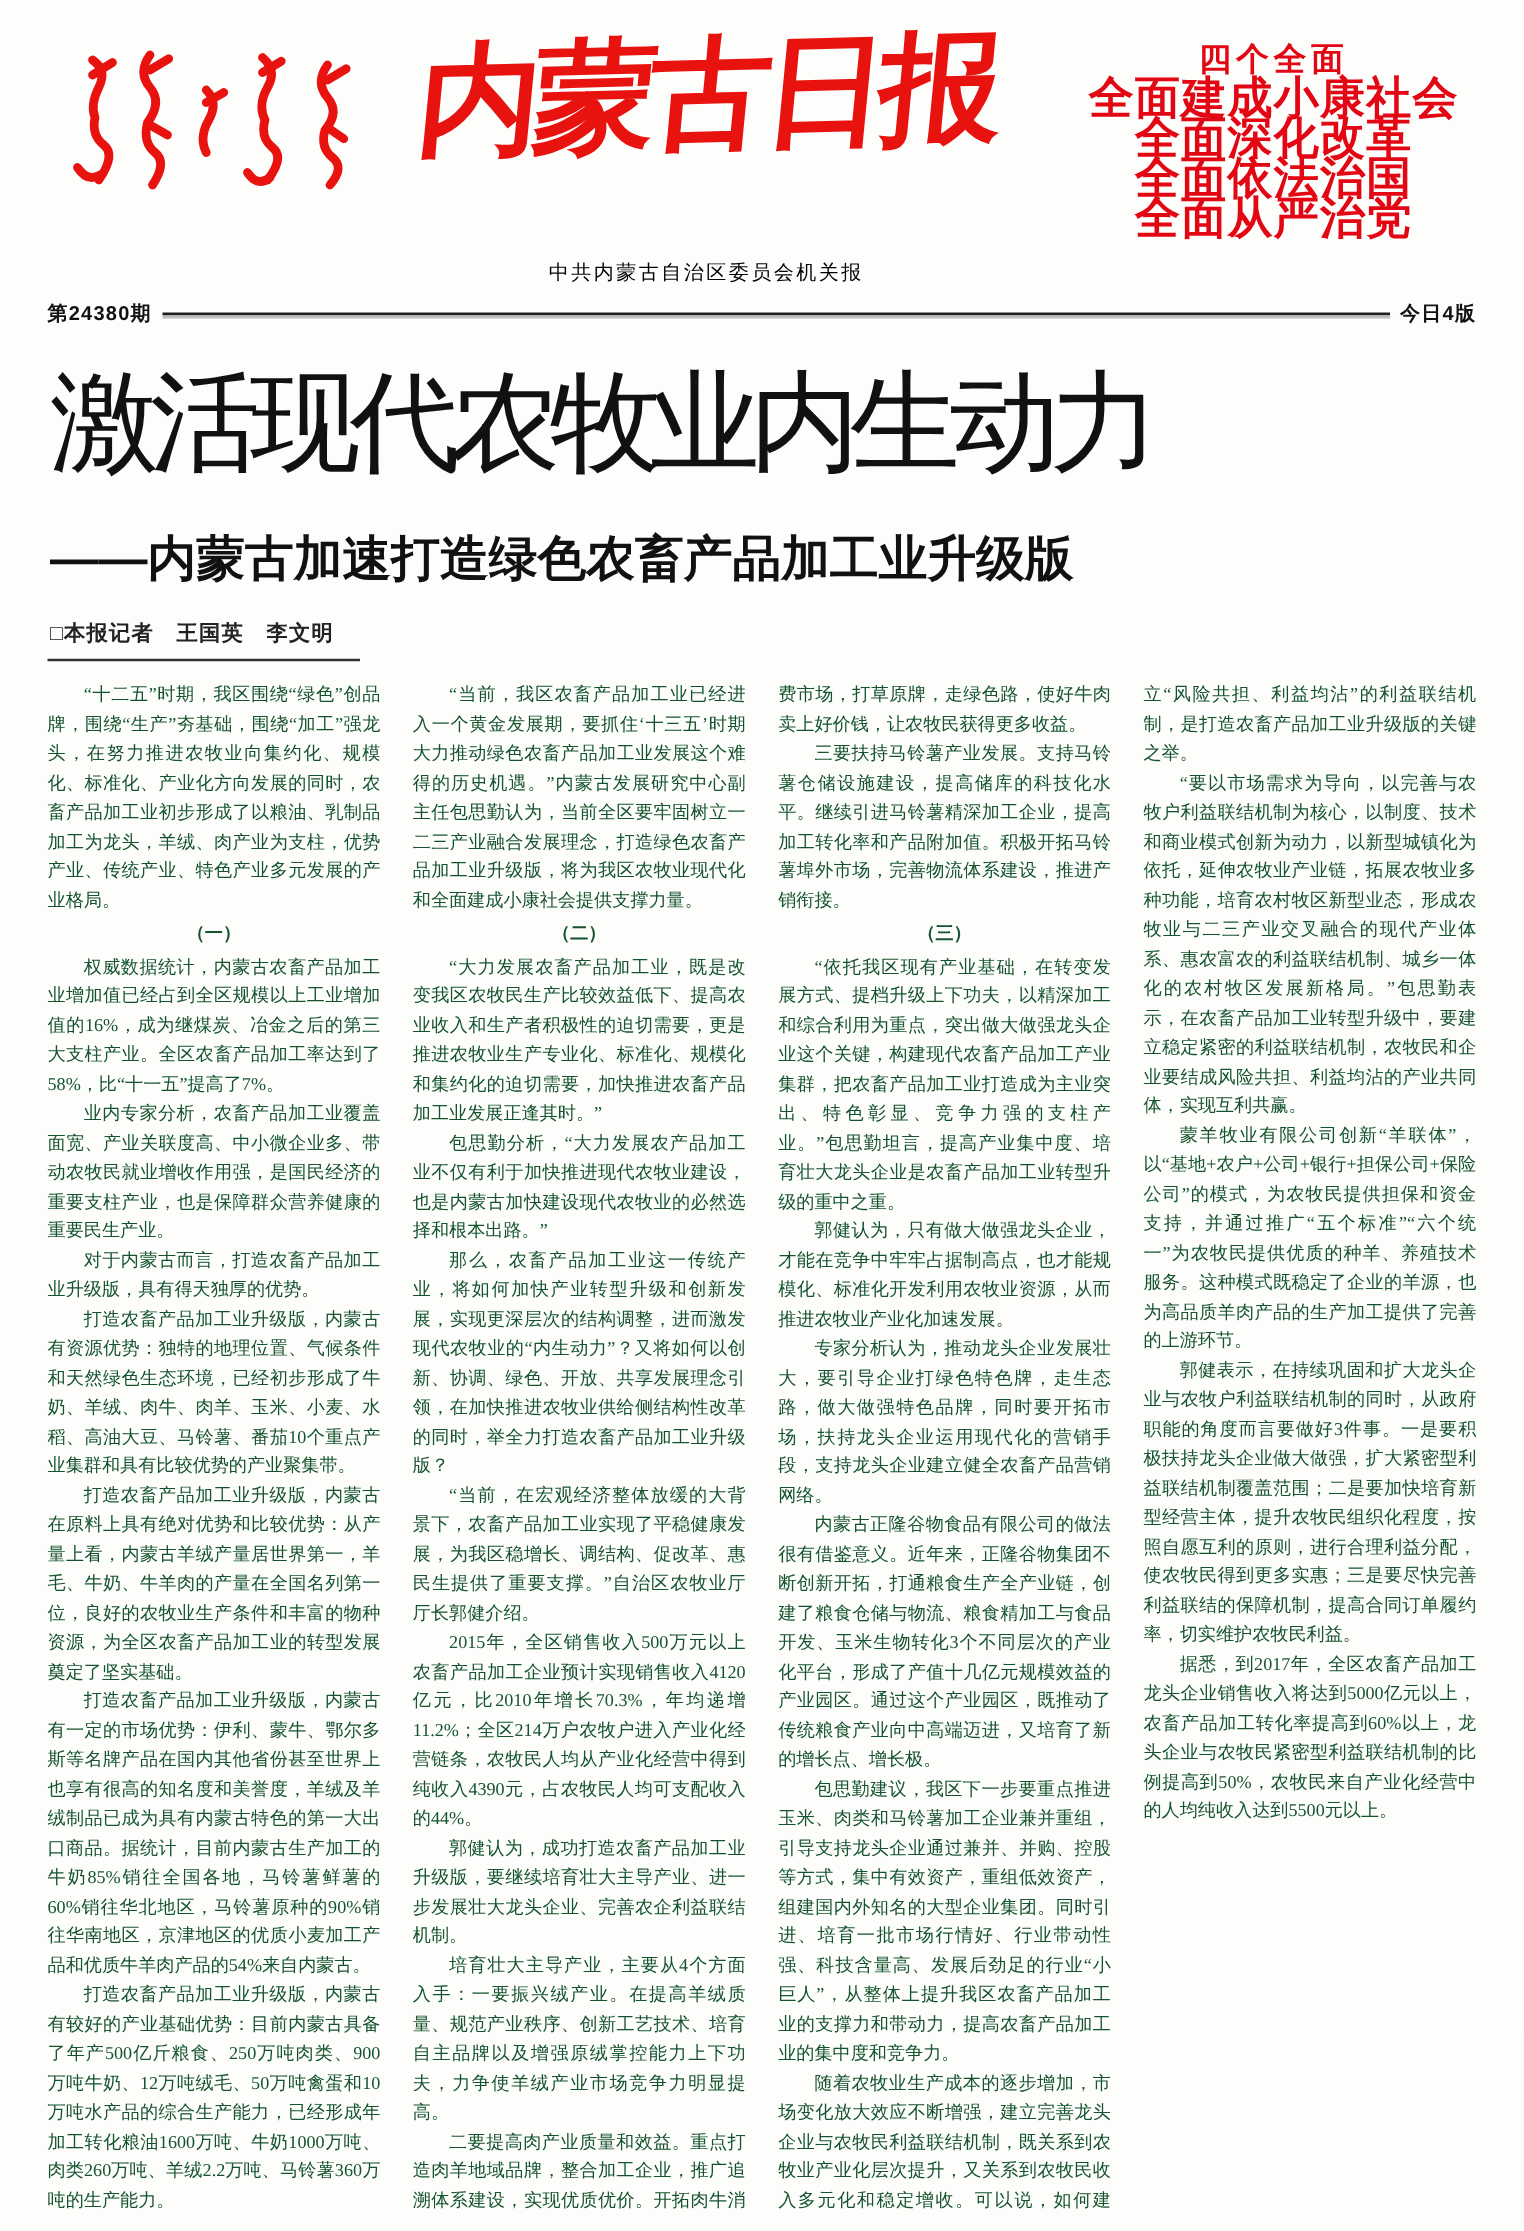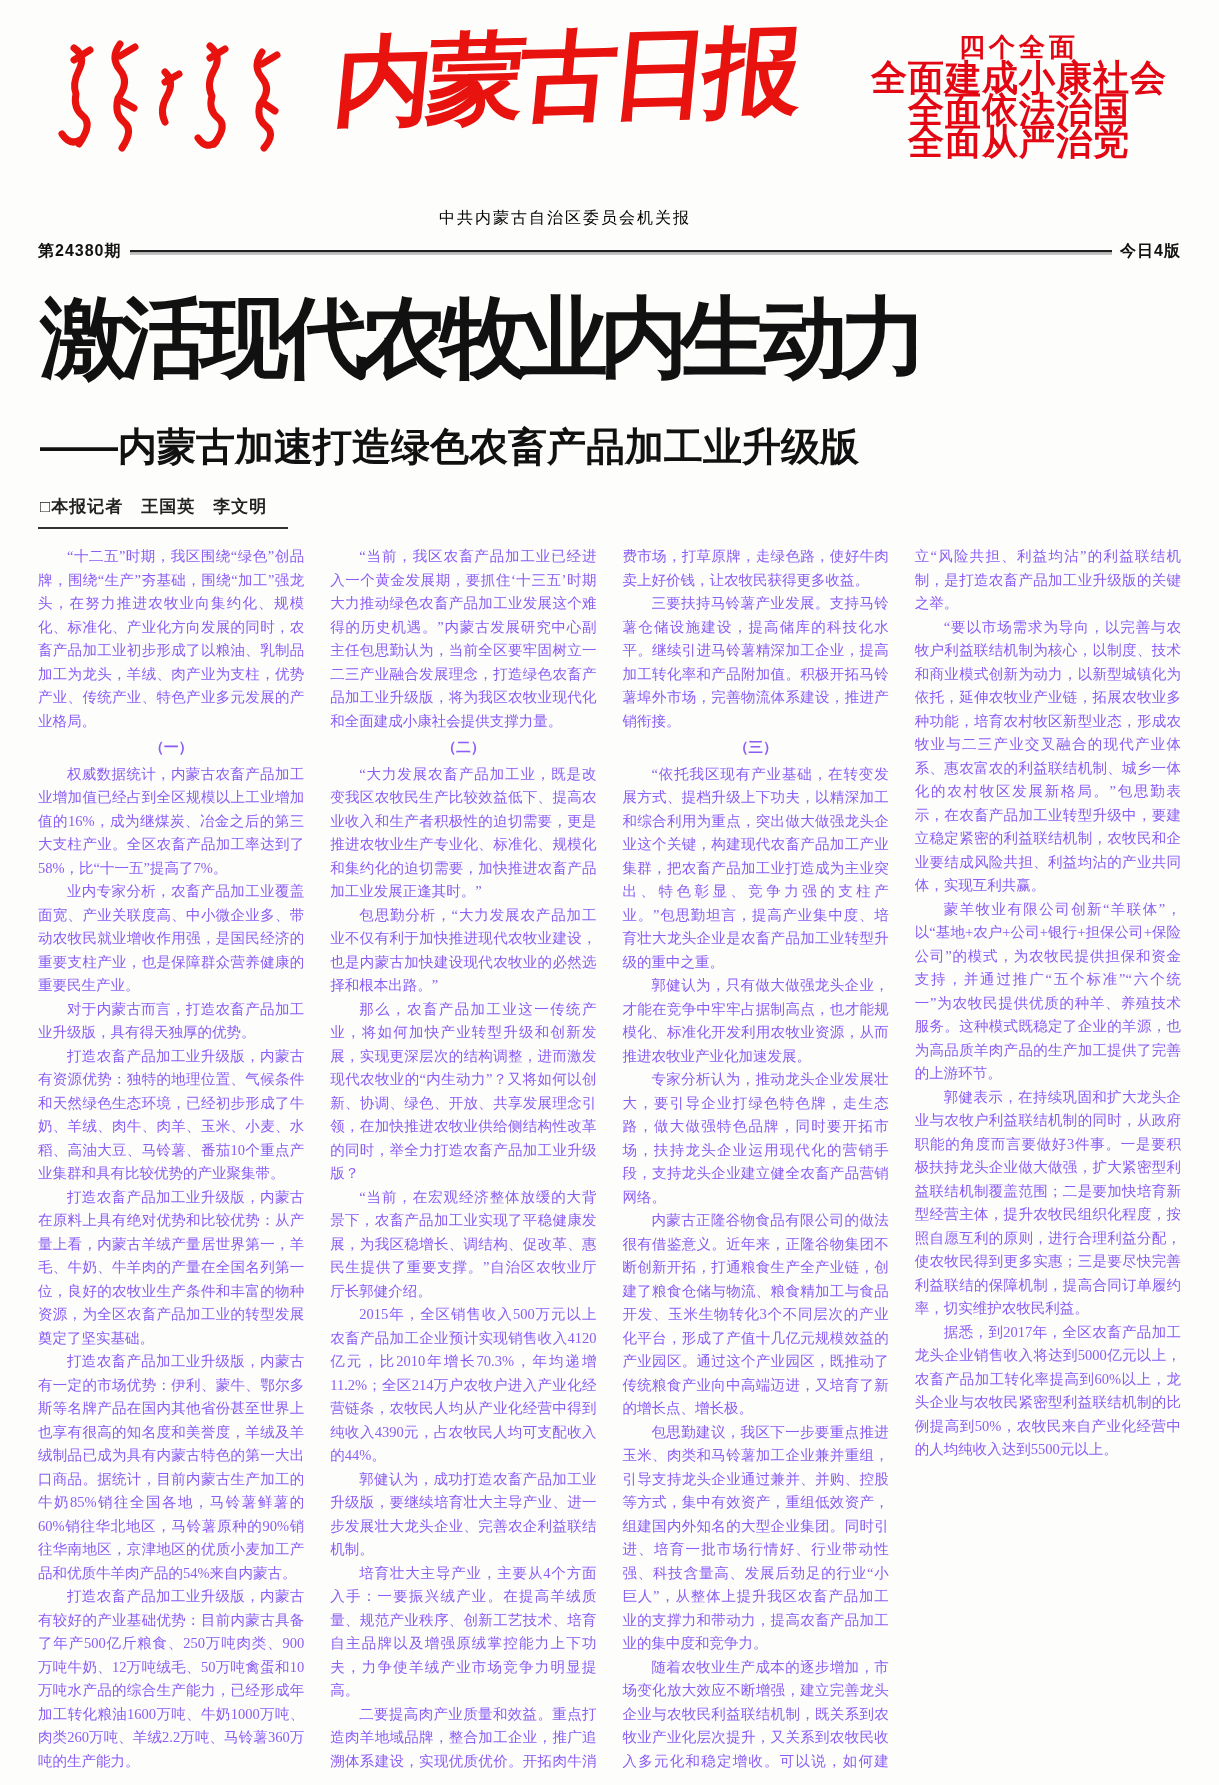--- a/index.html
+++ b/index.html
@@ -37,41 +37,41 @@
     display:flex; align-items:center; gap:8px;
     font-size:16px; font-weight:700; color:#111; letter-spacing:1px;
   }
   .issue-bar {
     flex:1; height:5px; margin-top:2px;
     background:linear-gradient(to bottom,#1f1f1f 0,#1f1f1f 2px,#aaa 2px,#cfcfcf 5px);
   }
   
   .headline {
     position:absolute; left:40px; top:278px;
-    font-size:88px; font-weight:700; letter-spacing:-8px; line-height:120px;
+    font-size:88px; font-weight:400; letter-spacing:-8px; line-height:120px;
     color:#111; white-space:nowrap;
   }
   .subhead {
     position:absolute; left:40px; top:420px;
     font-size:39px; font-weight:700; letter-spacing:0px; color:#111; white-space:nowrap;
   }
   .byline {
     position:absolute; left:40px; top:495px;
     font-size:17px; font-weight:700; color:#222; letter-spacing:1px;
   }
   .byline-rule {
     position:absolute; left:38px; top:527px; width:250px;
     border-top:2px solid #333;
   }
   
   .article {
     position:absolute; left:38px; top:545px; width:1143px; height:1238px;
     column-count:4; column-gap:26px; column-fill:auto; overflow:hidden;
     font-family:"Liberation Serif", serif;
-    font-size:14.5px; line-height:23.5px; color:#8b5cf6;
+    font-size:14.5px; line-height:23.5px; color:#14532d;
     text-align:justify;
   }
   .para { text-indent:2em; }
   .section-mark { text-align:center; text-indent:0; font-weight:700; margin:3px 0; }
 </style>
 </head>
 <body>
 
 <div class="page">
 
@@ -97,20 +97,21 @@
   </div>
 
 
   <div class="paper-title">内蒙古日报</div>
 
   <div class="organ-line">中共内蒙古自治区委员会机关报</div>
 
   <div class="slogans">
     <div class="slogan-head">四个全面</div>
     <div class="slogan-line">全面建成小康社会</div>
+    <div class="slogan-line">全面深化改革</div>
     <div class="slogan-line">全面依法治国</div>
     <div class="slogan-line">全面从严治党</div>
   </div>
 
   <div class="issue-row">
     <span>第24380期</span>
     <span class="issue-bar"></span>
     <span>今日4版</span>
   </div>
 

